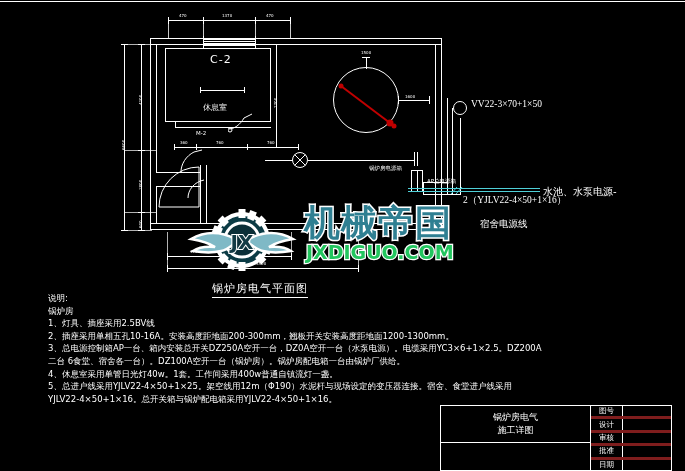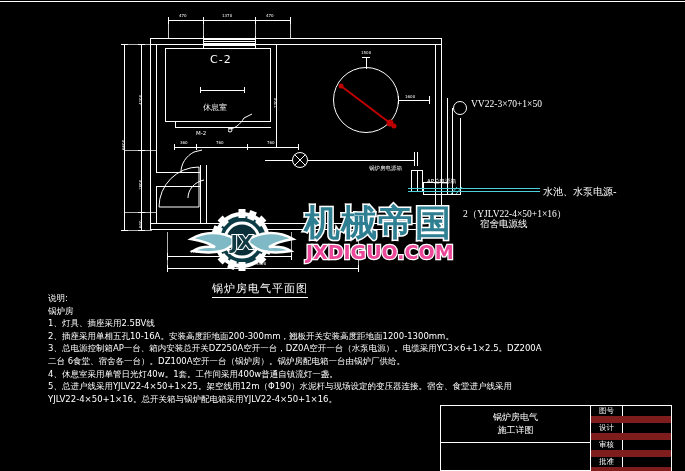--- a/index.html
+++ b/index.html
@@ -128,21 +128,21 @@
   }
   #tb-blank { flex: 1; }
   #tb-right {
     flex: 1;
     display: flex;
     flex-direction: column;
   }
   .tb-row {
     flex: 1;
     display: flex;
-    border-bottom: 7px solid #7f1d1d;
+    border-bottom: 3px solid #7f1d1d;
     box-sizing: border-box;
   }
   .tb-row:last-child { border-bottom: none; }
   .tb-key {
     width: 32px;
     border-right: 1px solid #ffffff;
     box-sizing: border-box;
     color: #ffffff;
     font-size: 7.5px;
     display: flex;
@@ -172,21 +172,21 @@
     paint-order: stroke fill;
     font-family: Liberation Sans, sans-serif;
     letter-spacing: 1px;
   }
   #wm-url {
     position: absolute;
     left: 120px;
     top: 44px;
     font-size: 19px;
     font-weight: bold;
-    color: #ec4899;
+    color: #22c55e;
     -webkit-text-stroke: 2.5px #ffffff;
     paint-order: stroke fill;
     font-family: "DejaVu Sans", sans-serif;
     letter-spacing: 0px;
   }
 
   .lbl-small {
     position: absolute;
     color: #ffffff;
     font-size: 5.5px;
@@ -371,21 +371,21 @@
     <div class="ln" style="left:423px; top:194px; width:38px; height:1px;"></div>
 
     <div class="ln cyan" style="left:408px; top:188px; width:132px; height:1px;"></div>
     <div class="ln cyan" style="left:408px; top:191px; width:132px; height:1px;"></div>
     <svg style="position:absolute; left:448px; top:186px; width:26px; height:10px;">
       <line x1="3" y1="8" x2="9" y2="1" stroke="#4fd0d8" stroke-width="1"></line>
       <line x1="8" y1="8" x2="14" y2="1" stroke="#4fd0d8" stroke-width="1"></line>
     </svg>
     <div class="lbl-mid" style="left:543px; top:185px;">水池、水泵电源-</div>
 
-    <div class="lbl-cable" style="left:463px; top:194px;margin-top:14px;">2（YJLV22-4×50+1×16）</div>
+    <div class="lbl-cable" style="left:463px; top:194px;">2（YJLV22-4×50+1×16）</div>
     <div class="lbl-cable" style="left:480px; top:218px;">宿舍电源线</div>
 
     <div class="ln" style="left:167px; top:256px; width:124px; height:1px;"></div>
     <div class="ln" style="left:167px; top:253px; width:1px; height:7px;"></div>
     <div class="ln" style="left:229px; top:253px; width:1px; height:7px;"></div>
     <div class="ln" style="left:291px; top:253px; width:1px; height:7px;"></div>
     <div class="dimtxt" style="left:190px; top:250px;">1750</div>
     <div class="dimtxt" style="left:252px; top:250px;">1750</div>
 
     <div class="ln" style="left:167px; top:268px; width:192px; height:1px;"></div>

